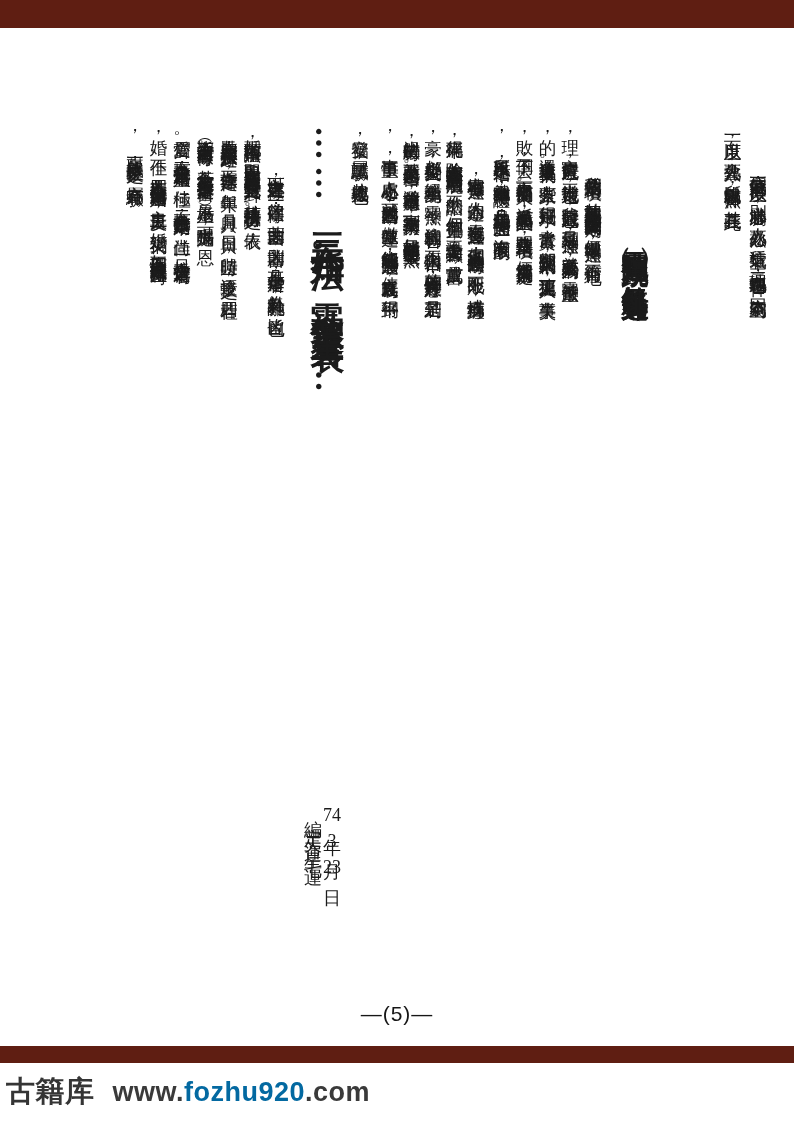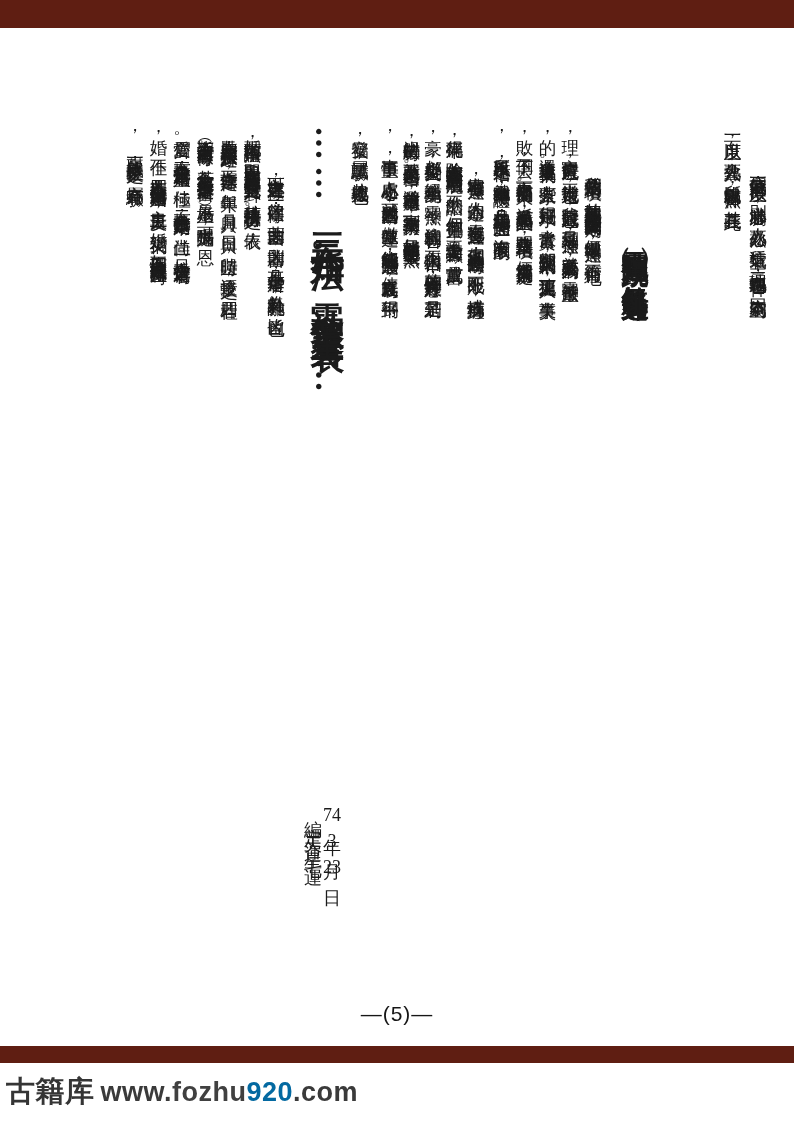--- a/index.html
+++ b/index.html
@@ -64,22 +64,22 @@
     font-family:"Liberation Sans","DejaVu Sans",sans-serif;
     font-size:21px;color:#161616;letter-spacing:1px;
   }
 
   .watermark{
     position:absolute;left:6px;top:1072px;
     font-family:"Liberation Sans","DejaVu Sans",sans-serif;
     font-weight:bold;font-size:27px;letter-spacing:0.5px;
     color:#3a3a3a;white-space:nowrap;
   }
-  .wm-site{font-size:29px;color:#353535;margin-right:6px;}
-  .wm-green{color:#404040;}
+  .wm-site{font-size:29px;color:#353535;margin-right:18px;}
+  .wm-green{color:#0369a1;}
   .wm-red{color:#0369a1;}
 </style>
 </head>
 <body>
 
 <div class="band top"></div>
 <div class="band bottom"></div>
 
 <div class="vgroup intro-group">
   <div class="vcol indent">假使熱氣到了一百度以上，則水必沸騰，人必熱死，這種空氣，三元地理也叫它零神，因為空氣到了</div>

